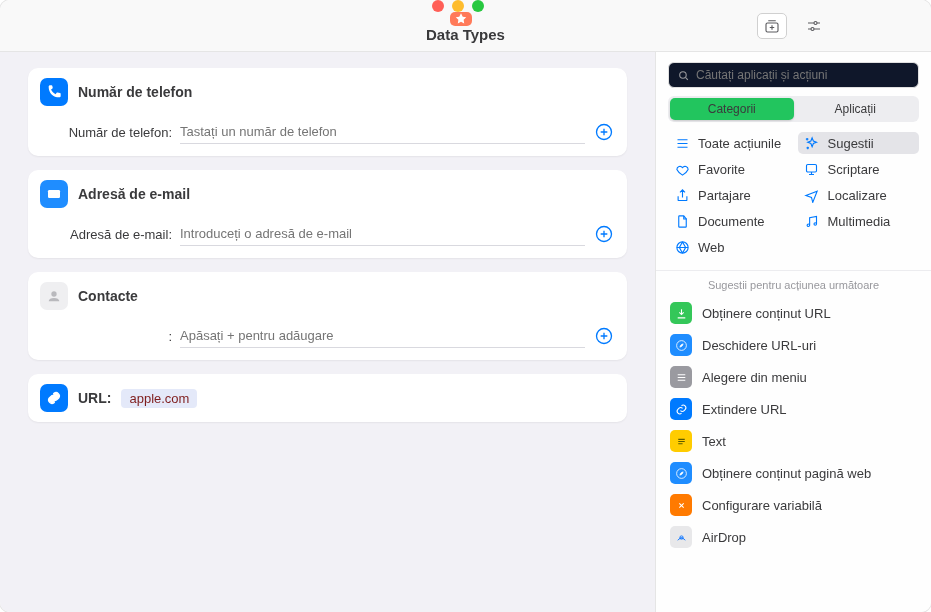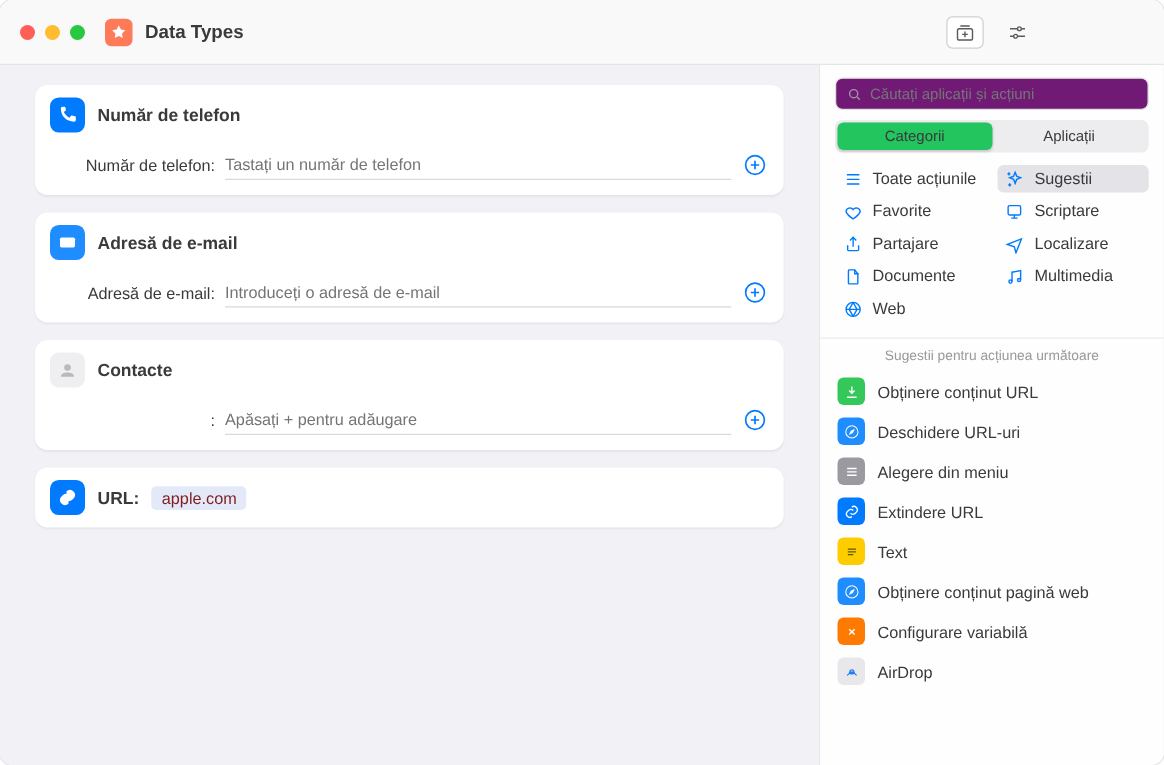--- a/index.html
+++ b/index.html
@@ -1,17 +1,17 @@
 <!DOCTYPE html>
 <html><head>
   <meta charset="utf-8">
   <style>
     * { box-sizing: border-box; margin: 0; padding: 0; font-family: -apple-system, BlinkMacSystemFont, "Segoe UI", Helvetica, sans-serif; }
     body { width: 931px; height: 612px; background: #fff; border-radius: 10px; overflow: hidden; box-shadow: 0 0 0 1px rgba(0,0,0,0.1); position: relative; }
-    .titlebar { height: 52px; display: flex; align-items: center; padding: 0 16px; border-bottom: 1px solid #e5e5e5; background: #f9f9f9; }
+    .titlebar { height: 52px; display: flex; align-items: center; padding: 0 16px; border-bottom: 1px solid #e5e5e5; background: #f9f9f9; flex-direction: column; }
     .traffic { display: flex; gap: 8px; margin-right: 16px; }
     .tdot { width: 12px; height: 12px; border-radius: 50%; }
     .tred { background: #ff5f57; } .tyellow { background: #febc2e; } .tgreen { background: #28c840; }
     .app-icon { width: 22px; height: 22px; border-radius: 5px; background: #ff7a59; display: flex; align-items: center; justify-content: center; margin-right: 10px; }
     .app-icon svg { width: 14px; height: 14px; }
     .app-title { font-size: 15px; font-weight: 700; color: #3a3a3c; }
     .tb-right { margin-left: auto; display: flex; gap: 18px; align-items: center; color: #5a5a5e; }
     .tb-btn { width: 28px; height: 24px; display: flex; align-items: center; justify-content: center; border-radius: 5px; }
     .tb-btn.outlined { background: #fff; border: 1px solid #d0d0d0; }
     .tb-btn svg { width: 18px; height: 18px; stroke: #5a5a5e; fill: none; stroke-width: 1.5; }
@@ -33,30 +33,30 @@
 
     .inline-card { background: #fff; border-radius: 10px; box-shadow: 0 1px 2px rgba(0,0,0,0.06); padding: 10px 12px; display: flex; align-items: center; gap: 10px; }
     .inline-card .card-icon { width: 28px; height: 28px; }
     .url-label { font-size: 14px; font-weight: 700; color: #3a3a3c; }
     .token { background: #e4e9f9; border-radius: 4px; padding: 2px 8px; color: #7f1d1d; font-size: 13px; }
 
     .side-top { height: 52px; display: flex; align-items: center; justify-content: center; gap: 12px; padding: 0 14px; position: absolute; top: 0; right: 0; width: 276px; background: #f9f9f9; border-bottom: 1px solid #e5e5e5; }
     .side-top .tb-btn { width: 30px; height: 26px; }
 
     .search-row { padding: 10px 12px 8px; }
-    .search { display: flex; align-items: center; gap: 6px; border: 1px solid #e0e0e0; border-radius: 6px; height: 26px; padding: 4px 8px; background: #701a75; }
+    .search { display: flex; align-items: center; gap: 6px; border: 1px solid #e0e0e0; border-radius: 6px; height: 26px; padding: 4px 8px; background: #0f172a; }
     .search svg { width: 13px; height: 13px; stroke: #9a9a9e; fill: none; stroke-width: 2; }
     .search input { border: none; outline: none; font-size: 12px; color: #9a9a9e; flex: 1; background: transparent; }
 
     .seg { display: flex; margin: 0 12px 10px; border-radius: 6px; background: #ededf0; padding: 2px; }
     .seg-btn { flex: 1; text-align: center; font-size: 12px; padding: 4px 0; border-radius: 5px; color: #3a3a3c; }
     .seg-btn.active { background: #22c55e; box-shadow: 0 1px 2px rgba(0,0,0,0.15); }
 
     .cats { display: grid; grid-template-columns: 1fr 1fr; gap: 4px 8px; padding: 0 12px 12px; }
-    .cat { display: flex; gap: 8px; font-size: 13px; color: #3a3a3c; padding: 3px 6px; border-radius: 5px; }
+    .cat { display: flex; align-items: center; gap: 8px; font-size: 13px; color: #3a3a3c; padding: 3px 6px; border-radius: 5px; }
     .cat.selected { background: #e4e4e8; }
     .cat-icon { width: 16px; height: 16px; flex-shrink: 0; display: flex; align-items: center; justify-content: center; }
     .cat-icon svg { width: 15px; height: 15px; fill: none; stroke: #007aff; stroke-width: 1.8; }
 
     .sugg-head { font-size: 11px; color: #98989d; padding: 8px 14px 6px; border-top: 1px solid #ececef; text-align: center; }
     .sugg-list { overflow: auto; }
     .sugg { display: flex; align-items: center; gap: 10px; padding: 5px 14px; font-size: 13px; color: #3a3a3c; }
     .sugg-icon { width: 22px; height: 22px; border-radius: 5px; display: flex; align-items: center; justify-content: center; flex-shrink: 0; }
     .sugg-icon svg { width: 13px; height: 13px; }
 

